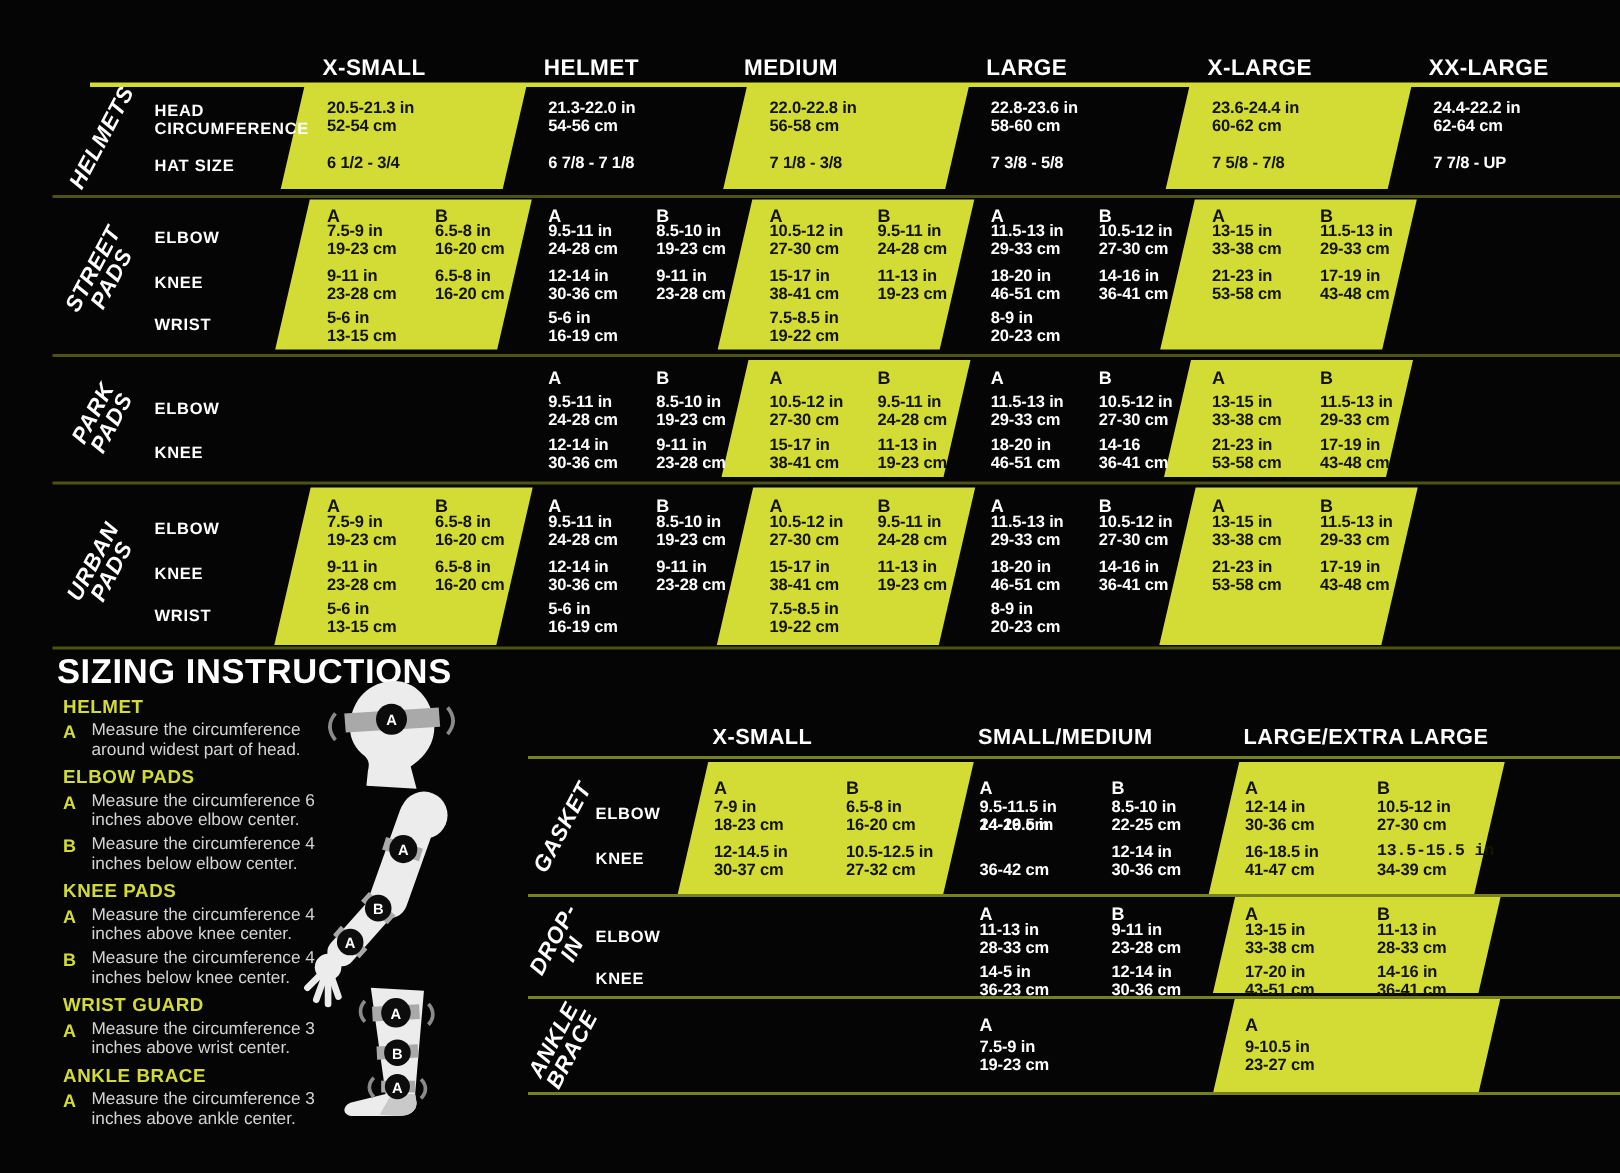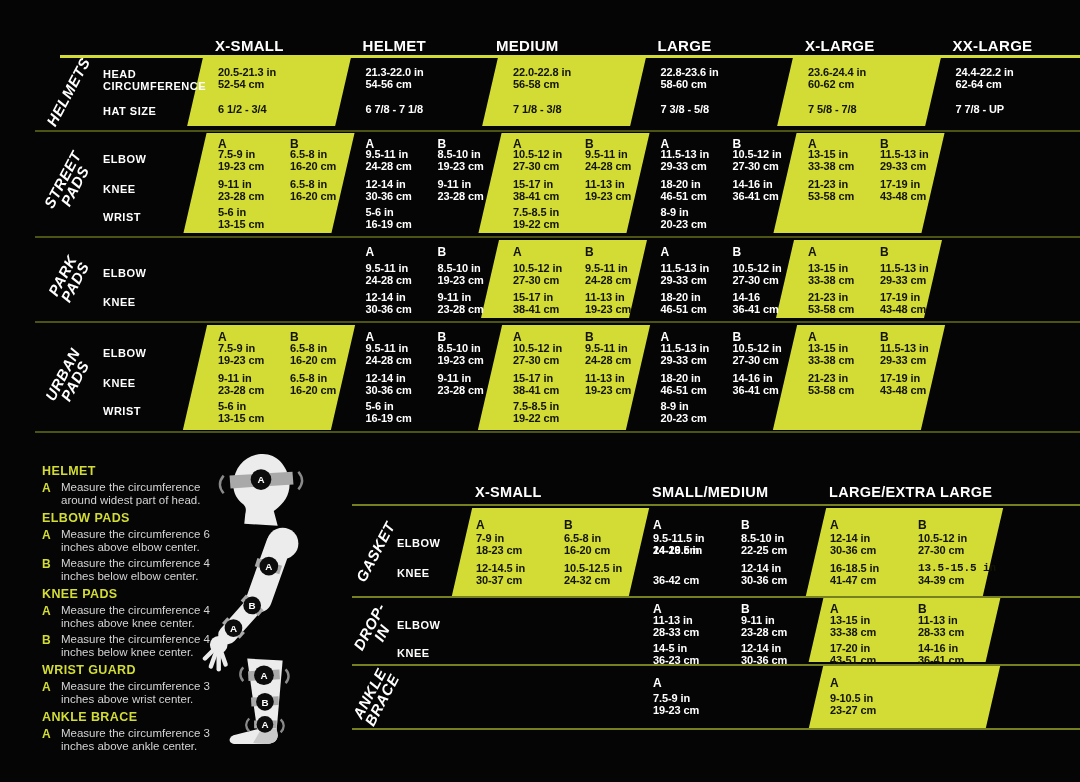--- a/index.html
+++ b/index.html
@@ -280,21 +280,21 @@
         <div class="rowlabel" style="left: 397px; top: 59px;">KNEE</div>
         <div class="ab dark" style="left: 476px; top: 10px;">A</div>
         <div class="cv dark" style="left: 476px; top: 24px;">7-9 in</div>
         <div class="cv dark" style="left: 476px; top: 36px;">18-23 cm</div>
         <div class="cv dark" style="left: 476px; top: 54px;">12-14.5 in</div>
         <div class="cv dark" style="left: 476px; top: 66px;">30-37 cm</div>
         <div class="ab dark" style="left: 564px; top: 10px;">B</div>
         <div class="cv dark" style="left: 564px; top: 24px;">6.5-8 in</div>
         <div class="cv dark" style="left: 564px; top: 36px;">16-20 cm</div>
         <div class="cv dark" style="left: 564px; top: 54px;">10.5-12.5 in</div>
-        <div class="cv dark" style="left: 564px; top: 66px;">24-32 cm</div>
+        <div class="cv dark" style="left: 564px; top: 66px;">27-32 cm</div>
         <div class="ab light" style="left: 653px; top: 10px;">A</div>
         <div class="cv light" style="left: 653px; top: 24px;">9.5-11.5 in</div>
         <div class="cv light" style="left: 653px; top: 36px;">24-29 cm</div>
         <div class="cv light" style="left: 653px; top: 36px;">14-16.5 in</div>
         <div class="cv light" style="left: 653px; top: 66px;">36-42 cm</div>
         <div class="ab light" style="left: 741px; top: 10px;">B</div>
         <div class="cv light" style="left: 741px; top: 24px;">8.5-10 in</div>
         <div class="cv light" style="left: 741px; top: 36px;">22-25 cm</div>
         <div class="cv light" style="left: 741px; top: 54px;">12-14 in</div>
         <div class="cv light" style="left: 741px; top: 66px;">30-36 cm</div>
@@ -345,20 +345,21 @@
         </div>
         <div class="ab light" style="left: 653px; top: 10px;">A</div>
         <div class="cv light" style="left: 653px; top: 26px;">7.5-9 in</div>
         <div class="cv light" style="left: 653px; top: 38px;">19-23 cm</div>
         <div class="ab dark" style="left: 830px; top: 10px;">A</div>
         <div class="cv dark" style="left: 830px; top: 26px;">9-10.5 in</div>
         <div class="cv dark" style="left: 830px; top: 38px;">23-27 cm</div>
       </div>
     </div>
 
+  <div id="instructions-title">SIZING INSTRUCTIONS</div>
   <div id="instructions-items">
       <div class="instr-item">
         <div class="instr-h">HELMET</div>
         <div class="instr-step">
           <div class="instr-key">A</div>
           <div class="instr-text">Measure the circumference around widest part of head.</div>
         </div>
       </div>
       <div class="instr-item">
         <div class="instr-h">ELBOW PADS</div>

